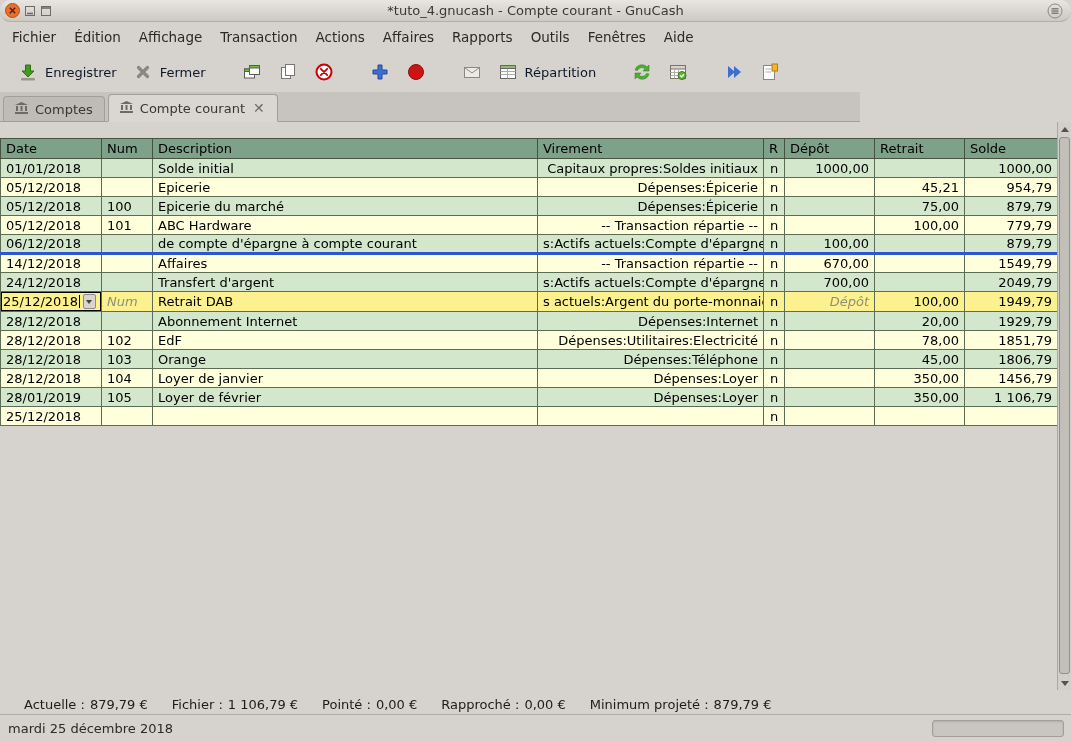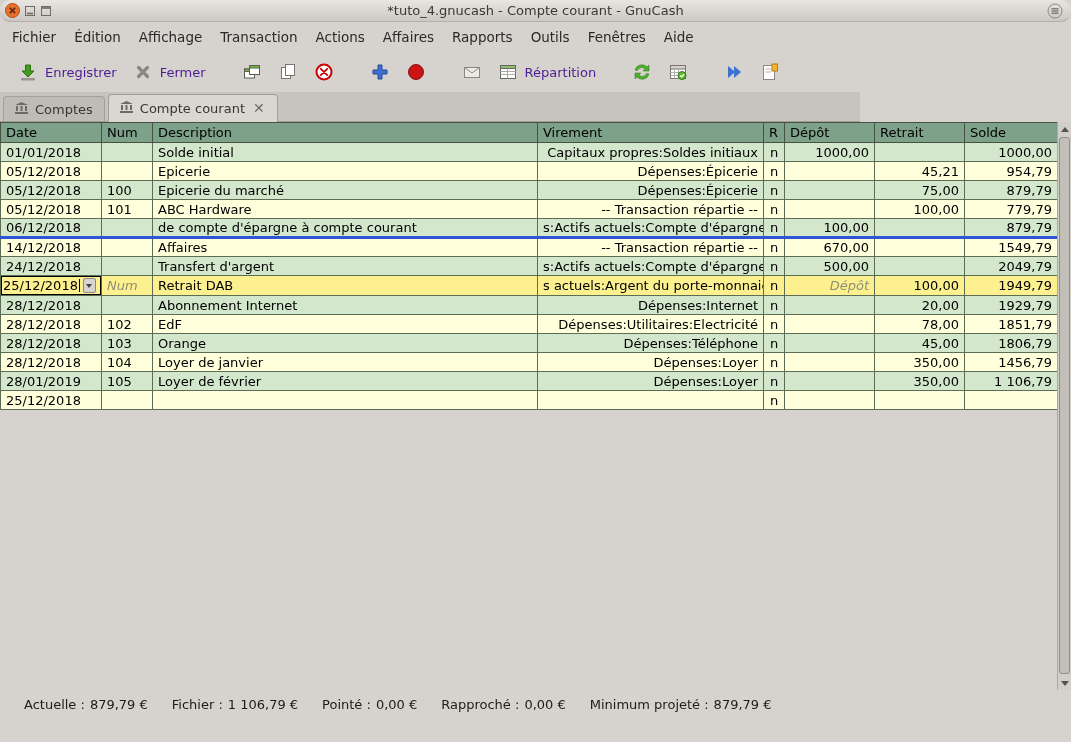--- a/index.html
+++ b/index.html
@@ -17,35 +17,35 @@
   .menubtn { position:absolute; right:8px; top:3px; }
 
   
   .menubar { position:absolute; top:22px; left:0; width:1071px; height:30px;
     background:#d6d2cd; display:flex; align-items:stretch; padding-left:3px; }
   .menu-item { line-height:30px; padding:0 9px; color:#2a2a28; font-size:13.5px; }
 
   
   .toolbar { position:absolute; top:52px; left:0; width:1071px; height:40px;
     background:#d6d2cd; display:flex; align-items:center; padding-left:10px; }
-  .tb-btn { display:flex; align-items:center; gap:7px; padding:5px 8px; border-radius:3px; color:#4c1d95; }
+  .tb-btn { display:flex; align-items:center; gap:7px; padding:5px 8px; border-radius:3px; color:#0f172a; }
   .tb-icon { display:inline-flex; width:20px; height:20px; align-items:center; justify-content:center; }
   .sp { width:20px; }
 
   
   .tabbar { position:absolute; top:92px; left:0; width:860px; height:30px;
     background:#c7c3be; border-bottom:1px solid #a29e98; display:flex; align-items:flex-end; padding-left:3px; }
   .tab { display:flex; align-items:center; gap:7px; height:25px; padding:0 11px;
     background:#bfbbb6; border:1px solid #a29e98; border-bottom:none;
     border-radius:4px 4px 0 0; margin-right:3px; color:#3a3733; }
   .tab.active { background:#dad6d1; height:28px; margin-bottom:-1px; border-bottom:1px solid #dad6d1; }
   .tab-close { color:#6e6a64; font-size:14px; line-height:1; padding:0 1px; }
 
   
-  .register { position:absolute; top:122px; left:0; width:1006px; }
+  .register { position:absolute; top:138px; left:0; width:1006px; }
   table { border-collapse:collapse; table-layout:fixed; width:1057px; font-size:13px; color:#000; }
   th { background:var(--header-bg); border:1px solid #46523f; font-weight:normal;
     text-align:left; padding:2px 5px; height:19px; white-space:nowrap; overflow:hidden; }
   td { border:1px solid #5c6c55; padding:1px 5px; height:19px; white-space:nowrap; overflow:hidden; }
   .row-green td { background:var(--row-green); }
   .row-cream td { background:var(--row-cream); }
   .row-edit td  { background:var(--row-edit); }
   .divider td { border-bottom:3px solid var(--divider-blue); }
   .a-r { text-align:right; }
   .a-c { text-align:center; }
@@ -369,21 +369,21 @@
             <td class="a-r">670,00</td>
             <td class="a-r"></td>
             <td class="a-r">1549,79</td>
           </tr>
           <tr class="row-green">
             <td>24/12/2018</td>
             <td></td>
             <td>Transfert d'argent</td>
             <td class="a-r">s:Actifs actuels:Compte d'épargne</td>
             <td class="a-c">n</td>
-            <td class="a-r">500,00</td>
+            <td class="a-r">700,00</td>
             <td class="a-r"></td>
             <td class="a-r">2049,79</td>
           </tr>
           <tr class="row-edit">
             <td class="focus">
               <div class="date-edit">
                 <span>25/12/2018</span>
                 <span class="caret"></span>
                 <span class="date-dd">
                   <span class="dd-arrow"></span>
@@ -473,14 +473,18 @@
   </div>
 
   <div class="summary">
       <div class="summary-item"><span class="s-label">Actuelle :</span><span class="s-value">879,79 €</span></div>
       <div class="summary-item"><span class="s-label">Fichier :</span><span class="s-value">1 106,79 €</span></div>
       <div class="summary-item"><span class="s-label">Pointé :</span><span class="s-value">0,00 €</span></div>
       <div class="summary-item"><span class="s-label">Rapproché :</span><span class="s-value">0,00 €</span></div>
       <div class="summary-item"><span class="s-label">Minimum projeté :</span><span class="s-value">879,79 €</span></div>
     </div>
 
+  <div class="statusbar">
+    <div class="status-date">mardi 25 décembre 2018</div>
+    <div class="progress"></div>
+  </div>
 
 </div>
 
 </body></html>

